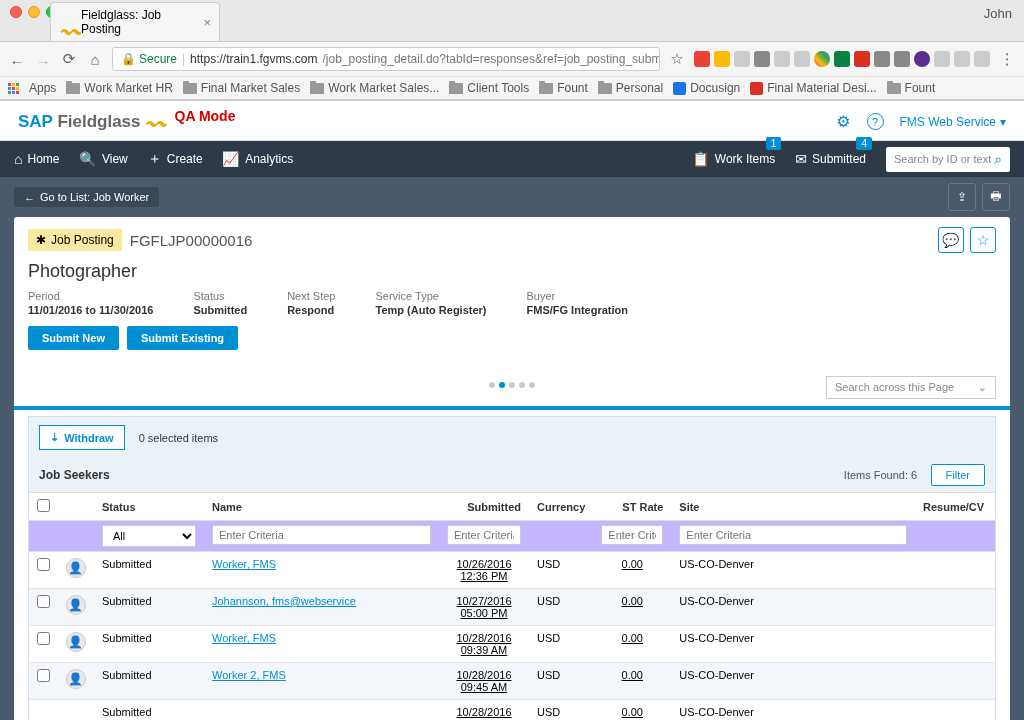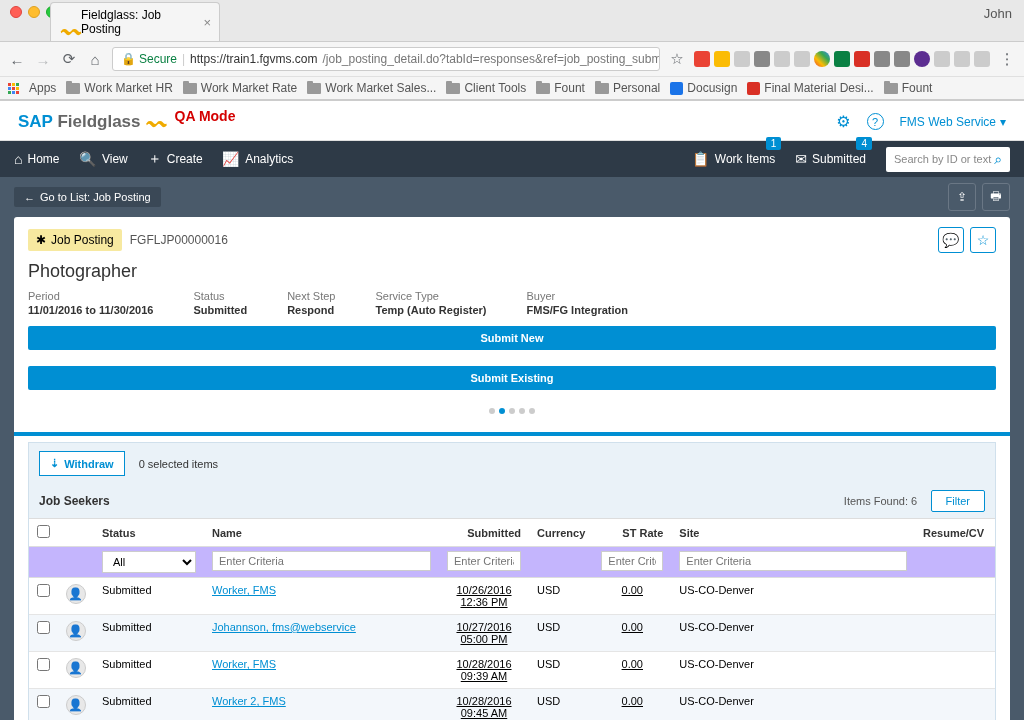--- a/index.html
+++ b/index.html
@@ -58,31 +58,31 @@
 .back-link { background: #3a4856; color: #fff; padding: 4px 10px; font-size: 11px; display: inline-flex; align-items: center; gap: 5px; border-radius: 2px; }
 .sub-actions { display: flex; gap: 6px; }
 .sub-action-btn { width: 28px; height: 28px; border: 1px solid #6a7785; border-radius: 3px; display: flex; align-items: center; justify-content: center; color: #fff; }
 
 
 .content-wrap { background: #4a5a6a; padding: 0 14px 14px; }
 .content-card { background: #fff; border-radius: 3px; padding: 10px 14px; }
 .posting-header { display: flex; align-items: center; justify-content: space-between; margin-bottom: 8px; }
 .posting-badge-row { display: flex; align-items: center; gap: 8px; }
 .posting-chip { background: #f7e9a0; padding: 4px 8px; font-size: 12px; display: inline-flex; align-items: center; gap: 5px; border-radius: 2px; }
-.posting-id { color: #555; font-size: 12px; }
+.posting-id { color: #555; font-size: 15px; }
 .posting-actions { display: flex; gap: 6px; }
 .icon-btn { border: 1px solid #008fd3; color: #008fd3; width: 26px; height: 26px; border-radius: 3px; display: flex; align-items: center; justify-content: center; font-size: 14px; background: #fff; }
 
 .page-title { font-size: 18px; color: #333; margin: 6px 0 8px; font-weight: normal; }
 .meta-row { display: flex; gap: 40px; margin-bottom: 10px; }
 .meta-item { font-size: 11px; }
 .meta-label { color: #777; }
 .meta-value { color: #333; font-weight: bold; margin-top: 2px; }
 
-.action-buttons { display: flex; gap: 16px; margin-bottom: 10px; flex-direction: column; }
+.action-buttons { display: flex; gap: 8px; margin-bottom: 24px; }
 .btn-primary { background: #008fd3; color: #fff; border: none; padding: 6px 14px; font-size: 11px; font-weight: bold; border-radius: 2px; }
 
 .tabs { display: flex; gap: 22px; border-bottom: 1px solid transparent; font-size: 12px; }
 .tab { color: #008fd3; padding: 6px 0; }
 .tab.active { border-bottom: 3px solid #008fd3; font-weight: bold; }
 
 .divider-bar { height: 4px; background: #008fd3; margin: 10px -14px 0; }
 
 .pager-row { display: flex; align-items: center; justify-content: center; padding: 8px 0; position: relative; }
 .pager-dots { display: flex; gap: 4px; }
@@ -185,21 +185,21 @@
       </span>
     <span class="bm-item">
         <span>Apps</span>
       </span>
     <span class="bm-item">
         <span class="bm-folder"></span>
         <span>Work Market HR</span>
       </span>
     <span class="bm-item">
         <span class="bm-folder"></span>
-        <span>Work Market Rate</span>
+        <span>Final Market Sales</span>
       </span>
     <span class="bm-item">
         <span class="bm-folder"></span>
         <span>Work Market Sales...</span>
       </span>
     <span class="bm-item">
         <span class="bm-folder"></span>
         <span>Client Tools</span>
       </span>
     <span class="bm-item">
@@ -269,21 +269,21 @@
         <span>Submitted</span>
     </span>
     <div class="search-box">
       <span>Search by ID or text</span>
       <span class="search-icon">⌕</span>
     </div>
   </div>
 </div>
 
 <div class="sub-header">
-  <span class="back-link">← <span>Go to List: Job Posting</span></span>
+  <span class="back-link">← <span>Go to List: Job Worker</span></span>
   <div class="sub-actions">
     <span class="sub-action-btn">⇪</span>
     <span class="sub-action-btn">🖶</span>
   </div>
 </div>
 
 <div class="content-wrap">
   <div class="content-card">
     <div class="posting-header">
       <div class="posting-badge-row">
@@ -326,20 +326,24 @@
       <button class="btn-primary">Submit Existing</button>
     </div>
     <div class="pager-row">
       <div class="pager-dots">
         <span class="pager-dot"></span>
           <span class="pager-dot active"></span>
           <span class="pager-dot"></span>
           <span class="pager-dot"></span>
           <span class="pager-dot"></span>
       </div>
+      <div class="page-search">
+          <span>Search across this Page</span>
+          <span>⌄</span>
+        </div>
     </div>
     <div class="divider-bar"></div>
 
     <div class="table-section">
       <div class="table-toolbar">
         <button class="withdraw-btn">
             <span>⇣</span>
             <span>Withdraw</span>
           </button>
         <span class="selected-text">0 selected items</span>

